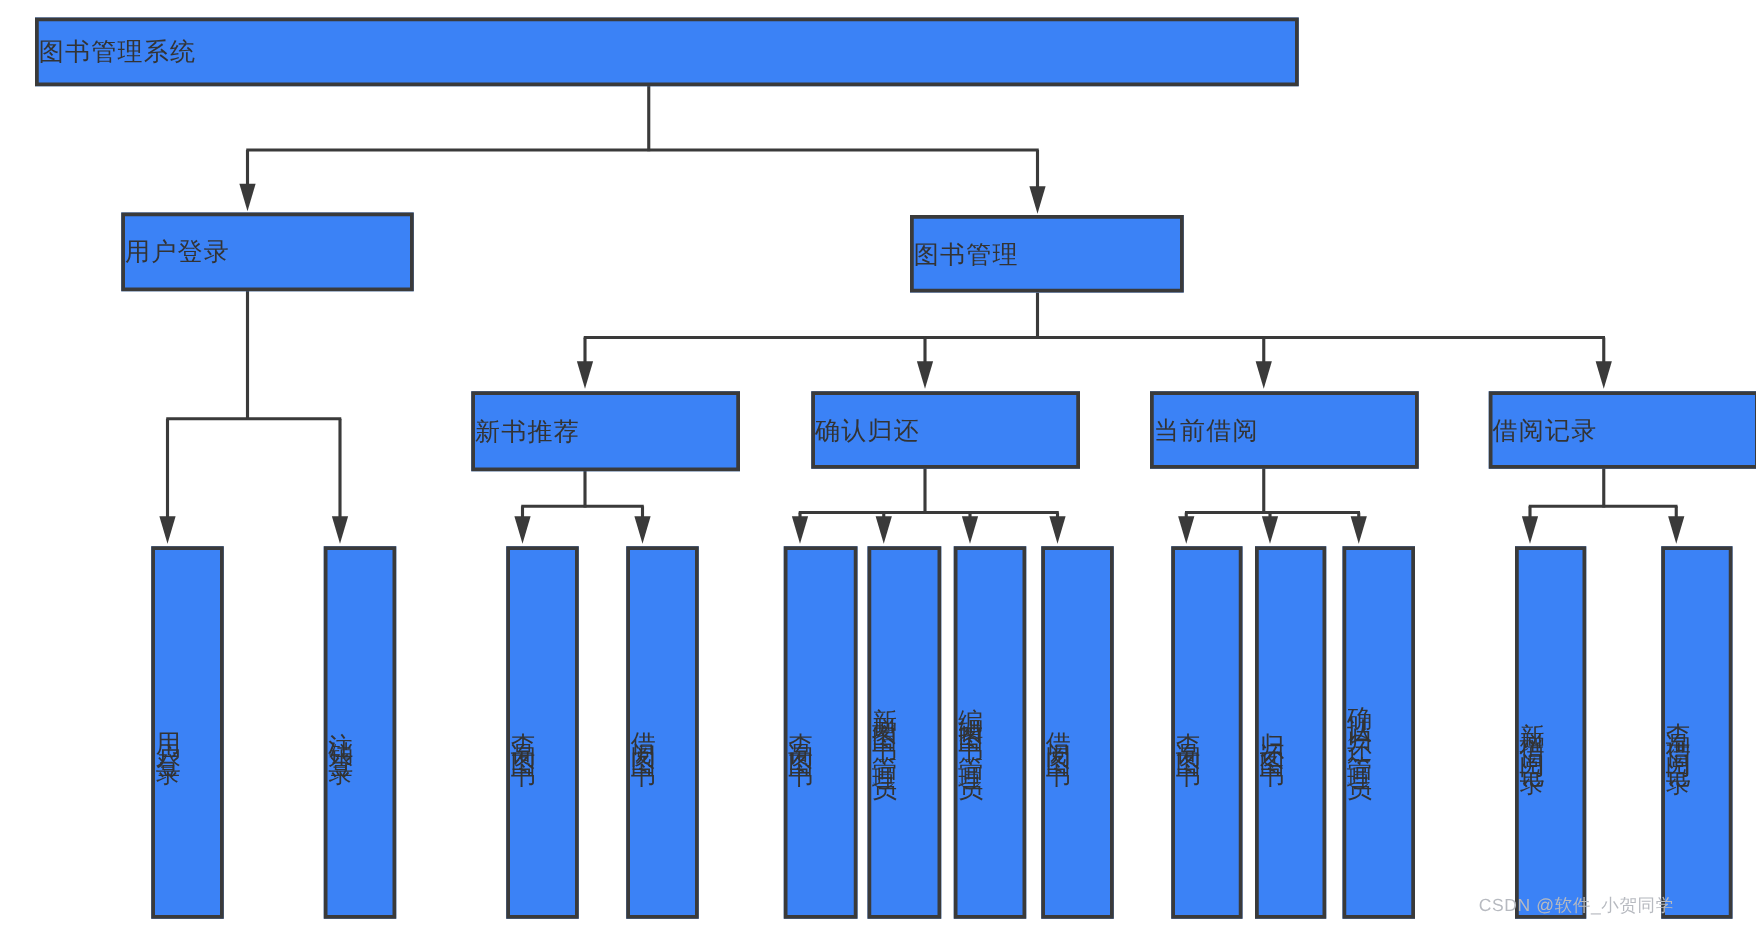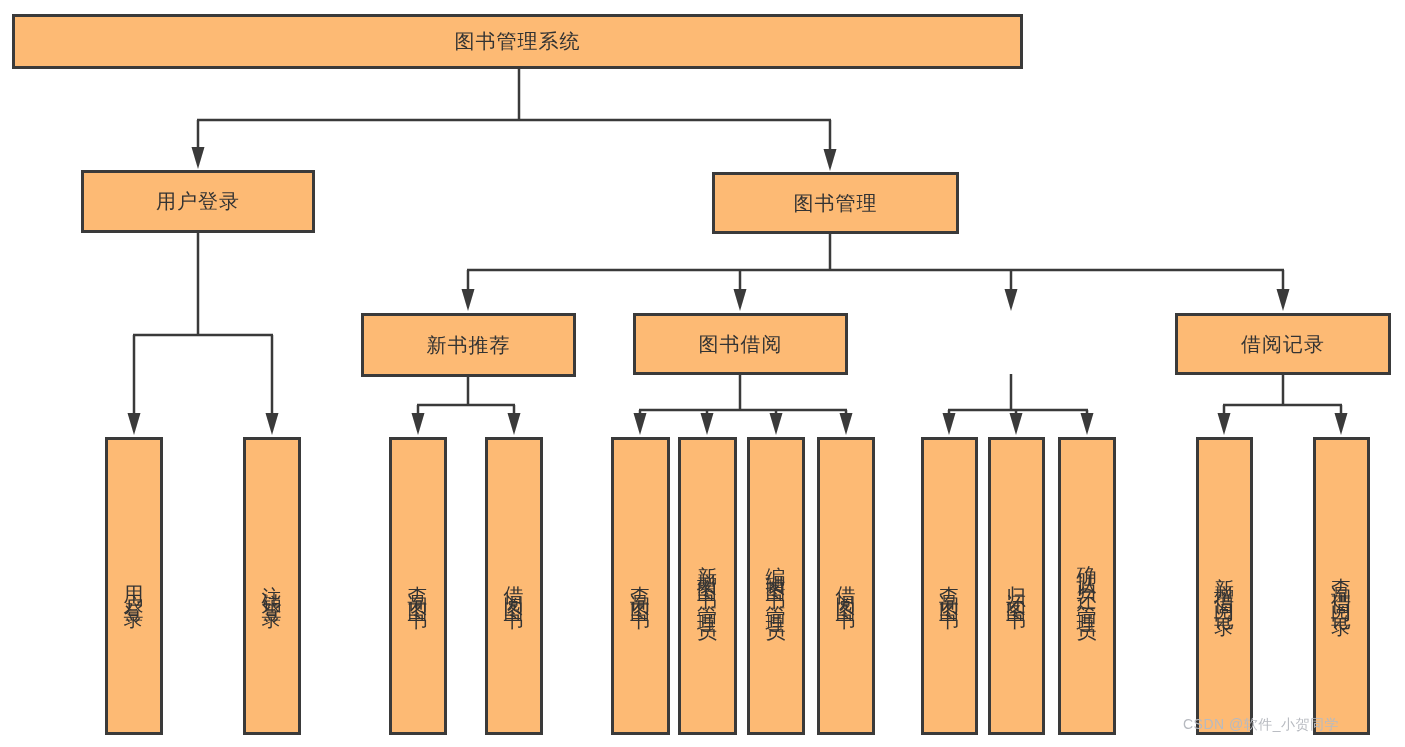--- a/index.html
+++ b/index.html
@@ -14,25 +14,26 @@
     position:relative;
     width:1405px;height:747px;
     background:var(--bg);
     overflow:hidden;
   }
   .connectors{position:absolute;left:0;top:0;pointer-events:none;}
   .box{
     position:absolute;
     box-sizing:border-box;
     border:3px solid var(--line);
-    background:#fdba74;
+    background:#3b82f6;
     display:flex;
     align-items:center;
-    justify-content:center;
+    justify-content:flex-start;
     color:var(--text);
+    margin-left:16px;
   }
   .hlabel{
     font-size:20px;
     letter-spacing:1px;
     white-space:nowrap;
     color:var(--text);
   }
   .vlabel{
     writing-mode:vertical-rl;
     text-orientation:mixed;
@@ -121,29 +122,32 @@
     <polygon points="1334.5,413 1347.5,413 1341,435"></polygon>
   </svg>
 
   <div class="box" style="left:12px;top:14px;width:1011px;height:55px">
     <span class="hlabel">图书管理系统</span>
   </div>
 
   <div class="box" style="left:81px;top:170px;width:234px;height:63px">
     <span class="hlabel">用户登录</span>
   </div>
-  <div class="box" style="left:712px;top:172px;width:247px;height:62px">
+  <div class="box" style="left:712px;top:172px;width:219px;height:62px">
     <span class="hlabel">图书管理</span>
   </div>
 
   <div class="box" style="left:361px;top:313px;width:215px;height:64px">
     <span class="hlabel">新书推荐</span>
   </div>
   <div class="box" style="left:633px;top:313px;width:215px;height:62px">
-    <span class="hlabel">图书借阅</span>
+    <span class="hlabel">确认归还</span>
+  </div>
+  <div class="box" style="left:904px;top:313px;width:215px;height:62px">
+    <span class="hlabel">当前借阅</span>
   </div>
   <div class="box" style="left:1175px;top:313px;width:216px;height:62px">
     <span class="hlabel">借阅记录</span>
   </div>
 
   <div class="box" style="left:105px;top:437px;width:58px;height:298px">
     <span class="vlabel">用户登录</span>
   </div>
   <div class="box" style="left:243px;top:437px;width:58px;height:298px">
     <span class="vlabel">注销登录</span>

